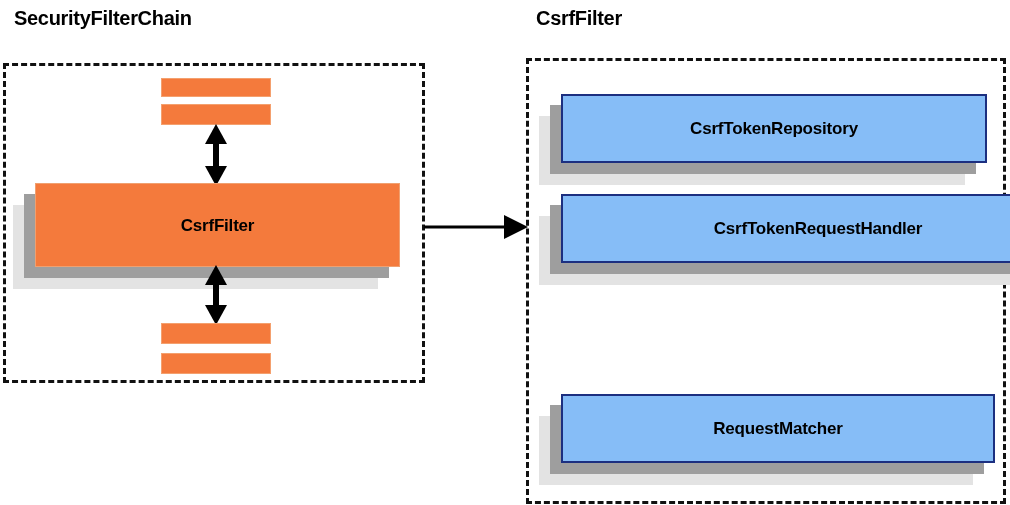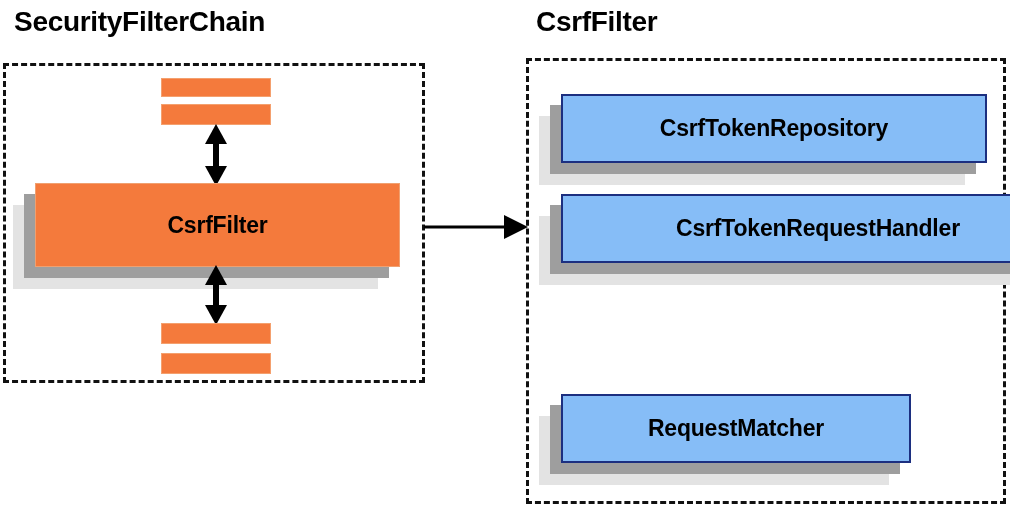--- a/index.html
+++ b/index.html
@@ -11,21 +11,21 @@
     position: relative;
     overflow: hidden;
     font-family: "Liberation Sans", sans-serif;
     -webkit-font-smoothing: none;
   }
   .canvas { position: absolute; left: 0; top: 0; width: 1010px; height: 505px; }
 
   
   .panel-title {
     position: absolute;
-    font-size: 28px;
+    font-size: 20px;
     font-weight: bold;
     color: #000000;
     letter-spacing: -0.3px;
     white-space: nowrap;
     line-height: 1;
   }
   #title-left  { left: 14px;  top: 8px; }
   #title-right { left: 536px; top: 8px; }
 
   
@@ -49,21 +49,21 @@
     width: 100%; height: 100%;
   }
   .stack .shade-far  { transform: translate(-22px, 22px); background: #e3e3e3; }
   .stack .shade-near { transform: translate(-11px, 11px); background: #9e9e9e; }
   .stack .face {
     display: flex;
     align-items: center;
     justify-content: center;
   }
   .stack .label {
-    font-size: 23px;
+    font-size: 17px;
     font-weight: bold;
     color: #000000;
     letter-spacing: -0.2px;
     white-space: nowrap;
     line-height: 1;
   }
 
   
   .stack.orange .face {
     background: #f47a3c;
@@ -140,21 +140,21 @@
 
   <div class="stack blue" style="left:561px; top:194px; width:514px; height:69px;text-align:right;">
     <div class="shade-far"></div>
     <div class="shade-near"></div>
     <div class="face">
       <span class="label">CsrfTokenRequestHandler</span>
     </div>
   </div>
 
 
-  <div class="stack blue" style="left:561px; top:394px; width:350px; height:69px;">
+  <div class="stack blue" style="left:561px; top:394px; width:434px; height:69px;">
     <div class="shade-far"></div>
     <div class="shade-near"></div>
     <div class="face">
       <span class="label">RequestMatcher</span>
     </div>
   </div>
 
 </div>
 
 </body></html>

